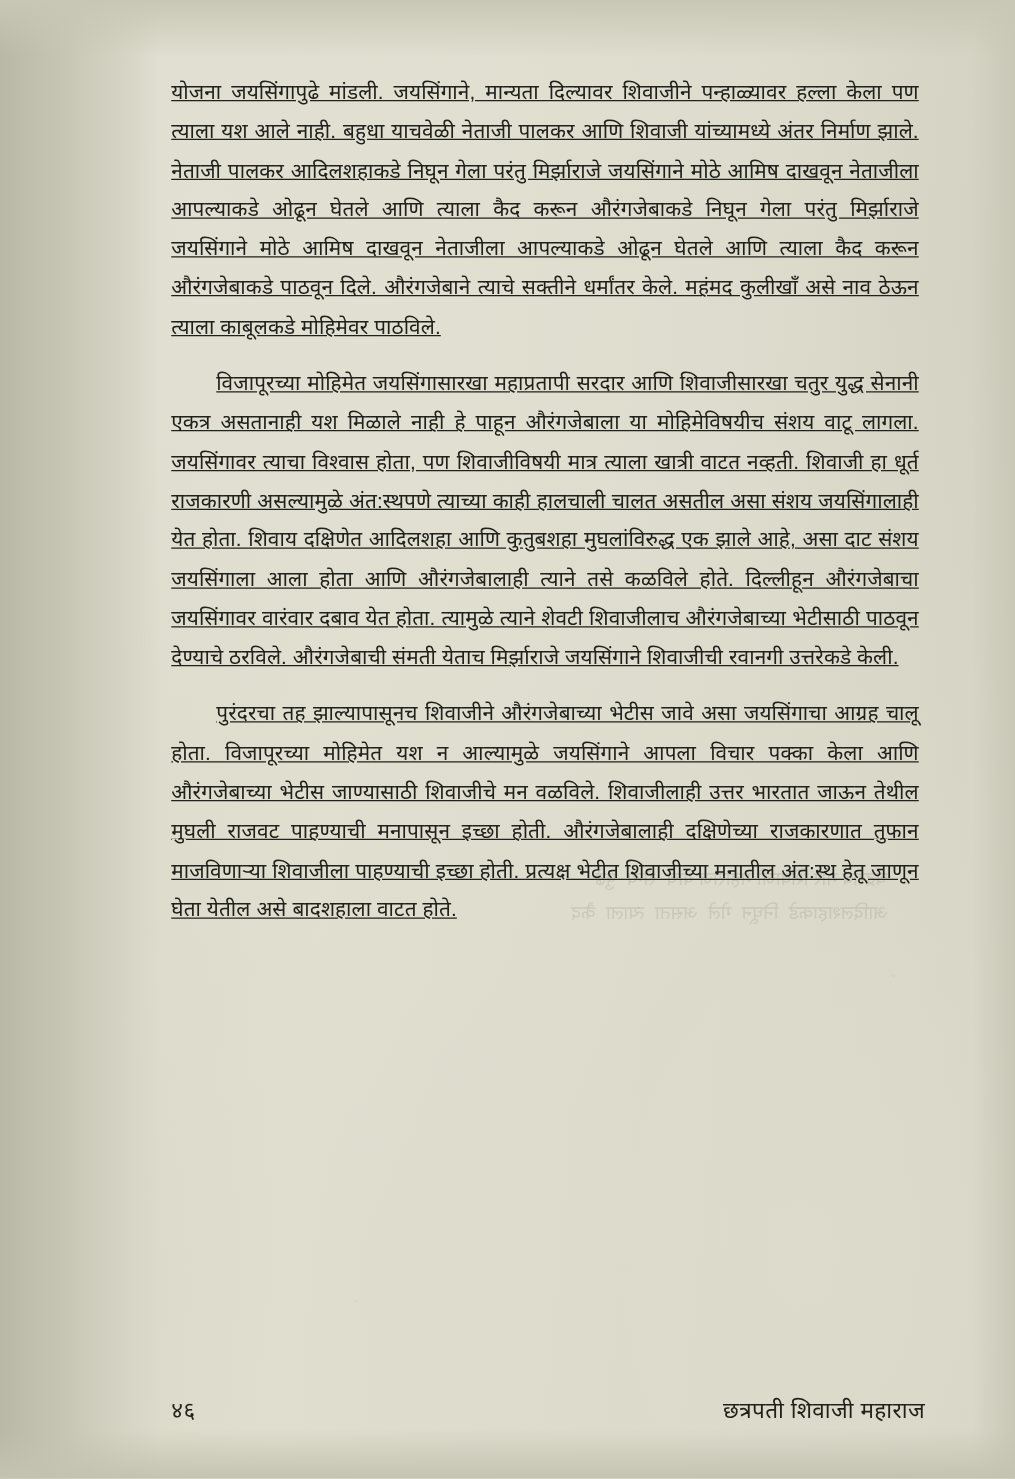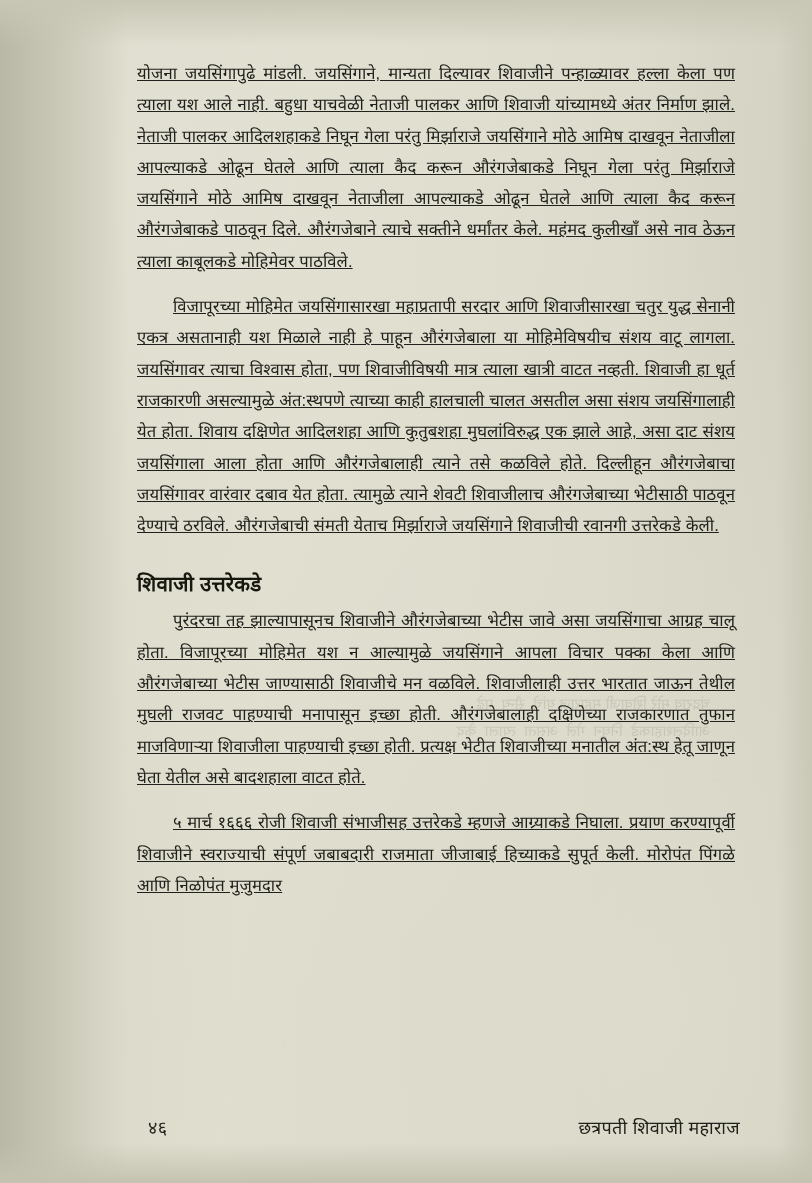--- a/index.html
+++ b/index.html
@@ -98,21 +98,21 @@
     font-family: "Liberation Sans", sans-serif;
     font-size: 20.5px;
     line-height: 30px;
     font-weight: 700;
     color: #17180f;
     letter-spacing: 0.2px;
   }
 
   .footer {
     position: absolute;
-    left: 148px;
+    left: 137px;
     right: 72px;
     bottom: 44px;
     display: flex;
     align-items: baseline;
     justify-content: space-between;
     gap: 20px;
   }
   .folio {
     font-family: "Liberation Sans", sans-serif;
     font-size: 18px;
@@ -153,25 +153,23 @@
 
   <div class="bleed">चंद्रराव मोरे शिवाजी महाराज यांचे  सैन्य  पुढे
 आदिलशहाकडे  निघून  गेले  असता  त्याला  कैद</div>
 
   <div class="text-column">
 
     <p class="para">योजना जयसिंगापुढे मांडली. जयसिंगाने, मान्यता दिल्यावर शिवाजीने पन्हाळ्यावर हल्ला केला पण त्याला यश आले नाही. बहुधा याचवेळी नेताजी पालकर आणि शिवाजी यांच्यामध्ये अंतर निर्माण झाले. नेताजी पालकर आदिलशहाकडे निघून गेला परंतु मिर्झाराजे जयसिंगाने मोठे आमिष दाखवून नेताजीला आपल्याकडे ओढून घेतले आणि त्याला कैद करून औरंगजेबाकडे निघून गेला परंतु मिर्झाराजे जयसिंगाने मोठे आमिष दाखवून नेताजीला आपल्याकडे ओढून घेतले आणि त्याला कैद करून औरंगजेबाकडे पाठवून दिले. औरंगजेबाने त्याचे सक्तीने धर्मांतर केले. महंमद कुलीखाँ असे नाव ठेऊन त्याला काबूलकडे मोहिमेवर पाठविले.</p>
 
     <p class="para indent">विजापूरच्या मोहिमेत जयसिंगासारखा महाप्रतापी सरदार आणि शिवाजीसारखा चतुर युद्ध सेनानी एकत्र असतानाही यश मिळाले नाही हे पाहून औरंगजेबाला या मोहिमेविषयीच संशय वाटू लागला. जयसिंगावर त्याचा विश्वास होता, पण शिवाजीविषयी मात्र त्याला खात्री वाटत नव्हती. शिवाजी हा धूर्त राजकारणी असल्यामुळे अंत:स्थपणे त्याच्या काही हालचाली चालत असतील असा संशय जयसिंगालाही येत होता. शिवाय दक्षिणेत आदिलशहा आणि कुतुबशहा मुघलांविरुद्ध एक झाले आहे, असा दाट संशय जयसिंगाला आला होता आणि औरंगजेबालाही त्याने तसे कळविले होते. दिल्लीहून औरंगजेबाचा जयसिंगावर वारंवार दबाव येत होता. त्यामुळे त्याने शेवटी शिवाजीलाच औरंगजेबाच्या भेटीसाठी पाठवून देण्याचे ठरविले. औरंगजेबाची संमती येताच मिर्झाराजे जयसिंगाने शिवाजीची रवानगी उत्तरेकडे केली.</p>
 
-    <h2 class="section-heading">शिवाजी उत्तरेकडे</h2>
 
     <p class="para indent">पुरंदरचा तह झाल्यापासूनच शिवाजीने औरंगजेबाच्या भेटीस जावे असा जयसिंगाचा आग्रह चालू होता. विजापूरच्या मोहिमेत यश न आल्यामुळे जयसिंगाने आपला विचार पक्का केला आणि औरंगजेबाच्या भेटीस जाण्यासाठी शिवाजीचे मन वळविले. शिवाजीलाही उत्तर भारतात जाऊन तेथील मुघली राजवट पाहण्याची मनापासून इच्छा होती. औरंगजेबालाही दक्षिणेच्या राजकारणात तुफान माजविणाऱ्या शिवाजीला पाहण्याची इच्छा होती. प्रत्यक्ष भेटीत शिवाजीच्या मनातील अंत:स्थ हेतू जाणून घेता येतील असे बादशहाला वाटत होते.</p>
 
-    <p class="para indent">५ मार्च १६६६ रोजी शिवाजी संभाजीसह उत्तरेकडे म्हणजे आग्र्याकडे निघाला. प्रयाण करण्यापूर्वी शिवाजीने स्वराज्याची संपूर्ण जबाबदारी राजमाता जीजाबाई हिच्याकडे सुपूर्त केली. मोरोपंत पिंगळे आणि निळोपंत मुजुमदार</p>
 
   </div>
 
   <div class="footer">
     <span class="folio">४६</span>
     <span class="running-title">छत्रपती शिवाजी महाराज</span>
   </div>
 
 </div>
 

